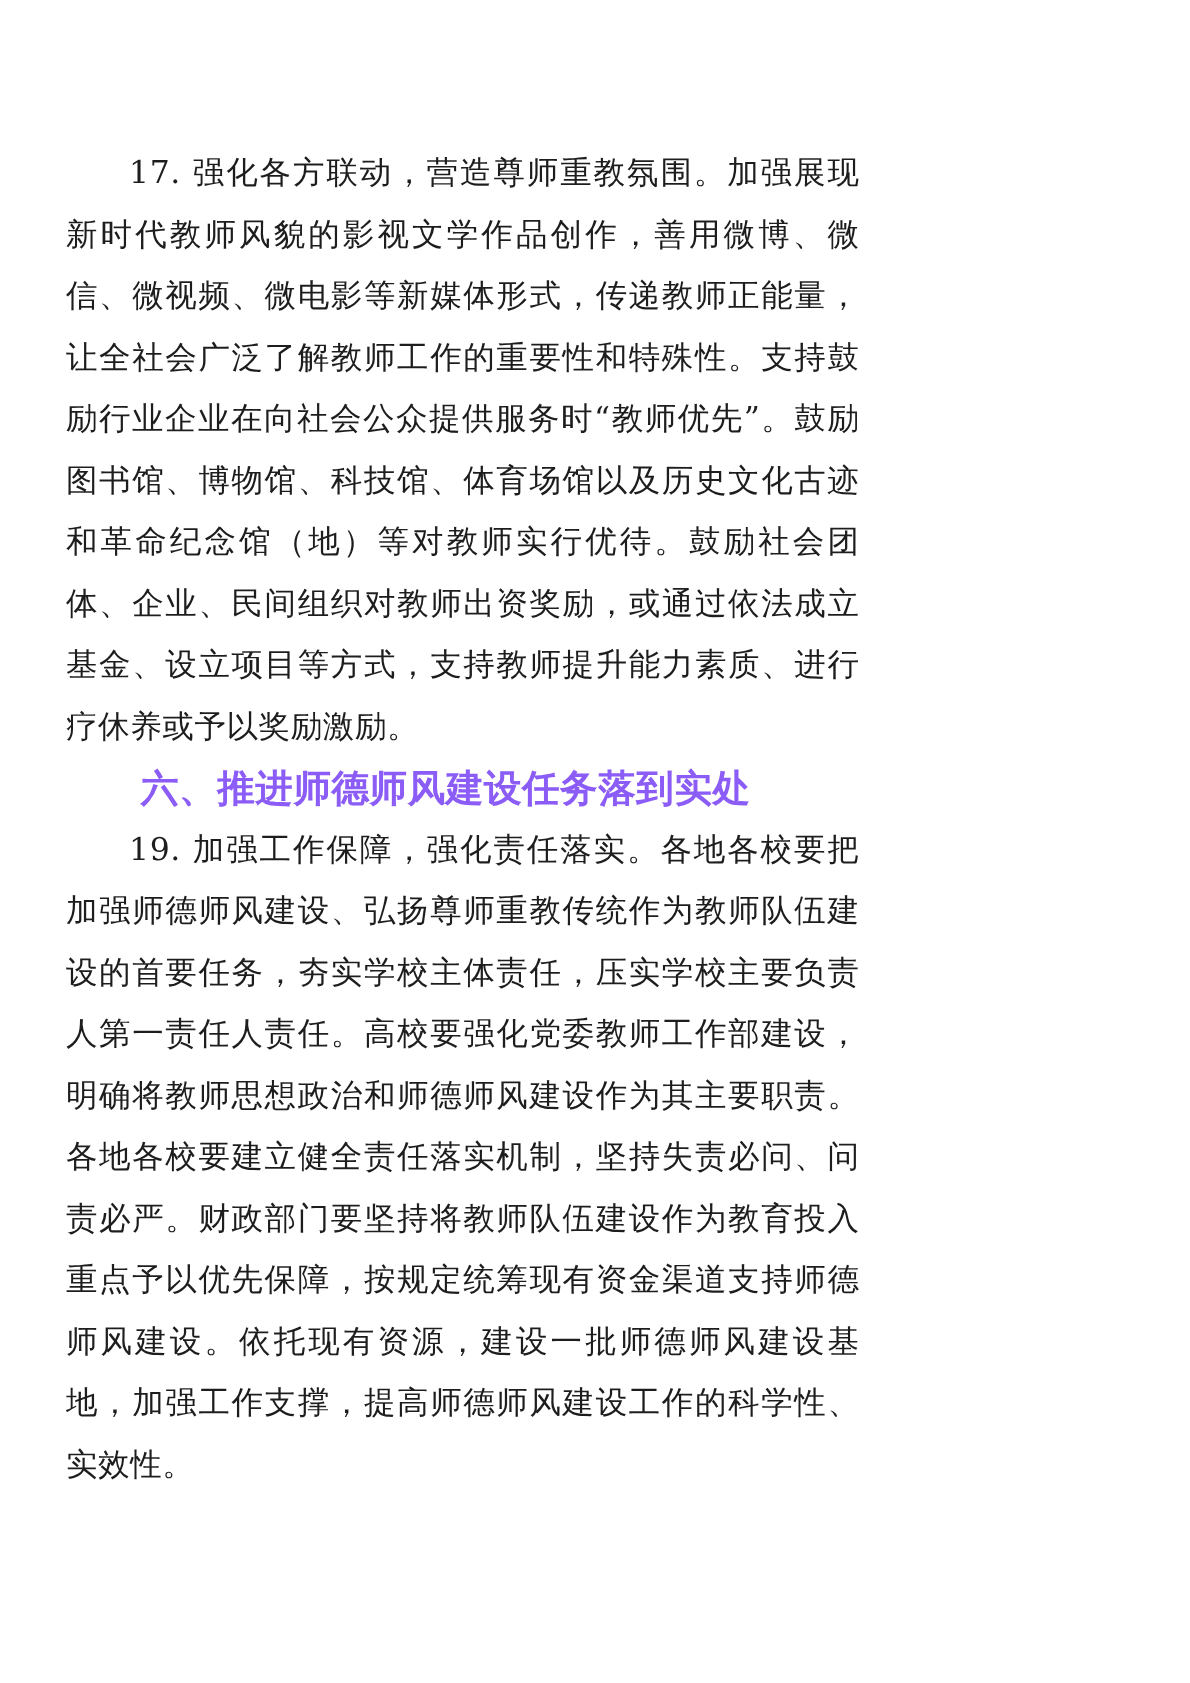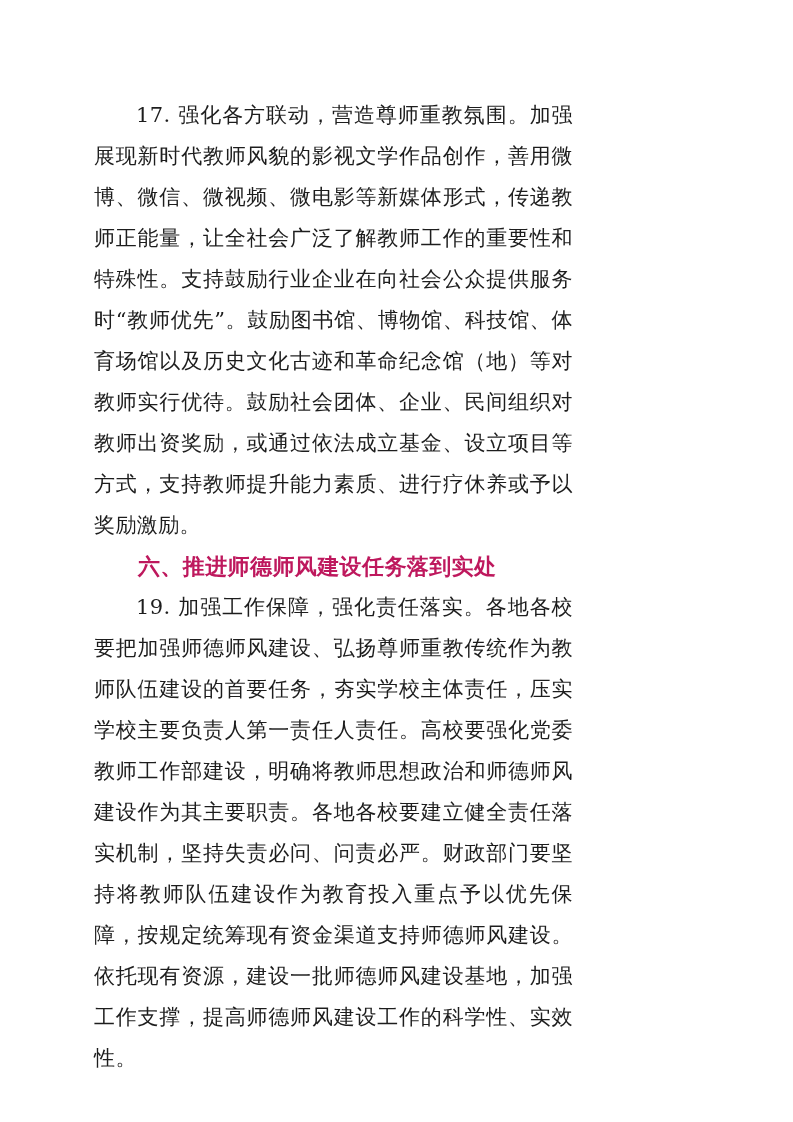--- a/index.html
+++ b/index.html
@@ -6,42 +6,42 @@
     margin: 0;
     padding: 0;
     background: #ffffff;
   }
   .page {
     position: relative;
     width: 645px;
     height: 1122px;
     background: #ffffff;
     box-sizing: border-box;
-    padding: 95px 72px 0 94px;
+    padding: 95px 72px 0 44px;
     overflow: hidden;
   }
   .doc-text {
     font-family: "DejaVu Serif", "Liberation Serif", serif;
     font-size: 21px;
     line-height: 41px;
     color: #1d1d1d;
     letter-spacing: 0.4px;
   }
   .body-para {
     margin: 0;
     text-align: justify;
     text-indent: 2em;
     font-weight: 400;
   }
   .section-heading {
     margin: 0;
-    font-size: 22px;
+    font-size: 25px;
     line-height: 41px;
     font-weight: 700;
-    color: #be185d;
+    color: #8b5cf6;
     text-indent: 2em;
     text-align: left;
   }
 </style>
 </head>
 <body>
 
 <div class="page">
   <p class="doc-text body-para">17. 强化各方联动，营造尊师重教氛围。加强展现新时代教师风貌的影视文学作品创作，善用微博、微信、微视频、微电影等新媒体形式，传递教师正能量，让全社会广泛了解教师工作的重要性和特殊性。支持鼓励行业企业在向社会公众提供服务时“教师优先”。鼓励图书馆、博物馆、科技馆、体育场馆以及历史文化古迹和革命纪念馆（地）等对教师实行优待。鼓励社会团体、企业、民间组织对教师出资奖励，或通过依法成立基金、设立项目等方式，支持教师提升能力素质、进行疗休养或予以奖励激励。</p>
   <h2 class="doc-text section-heading">六、推进师德师风建设任务落到实处</h2>

